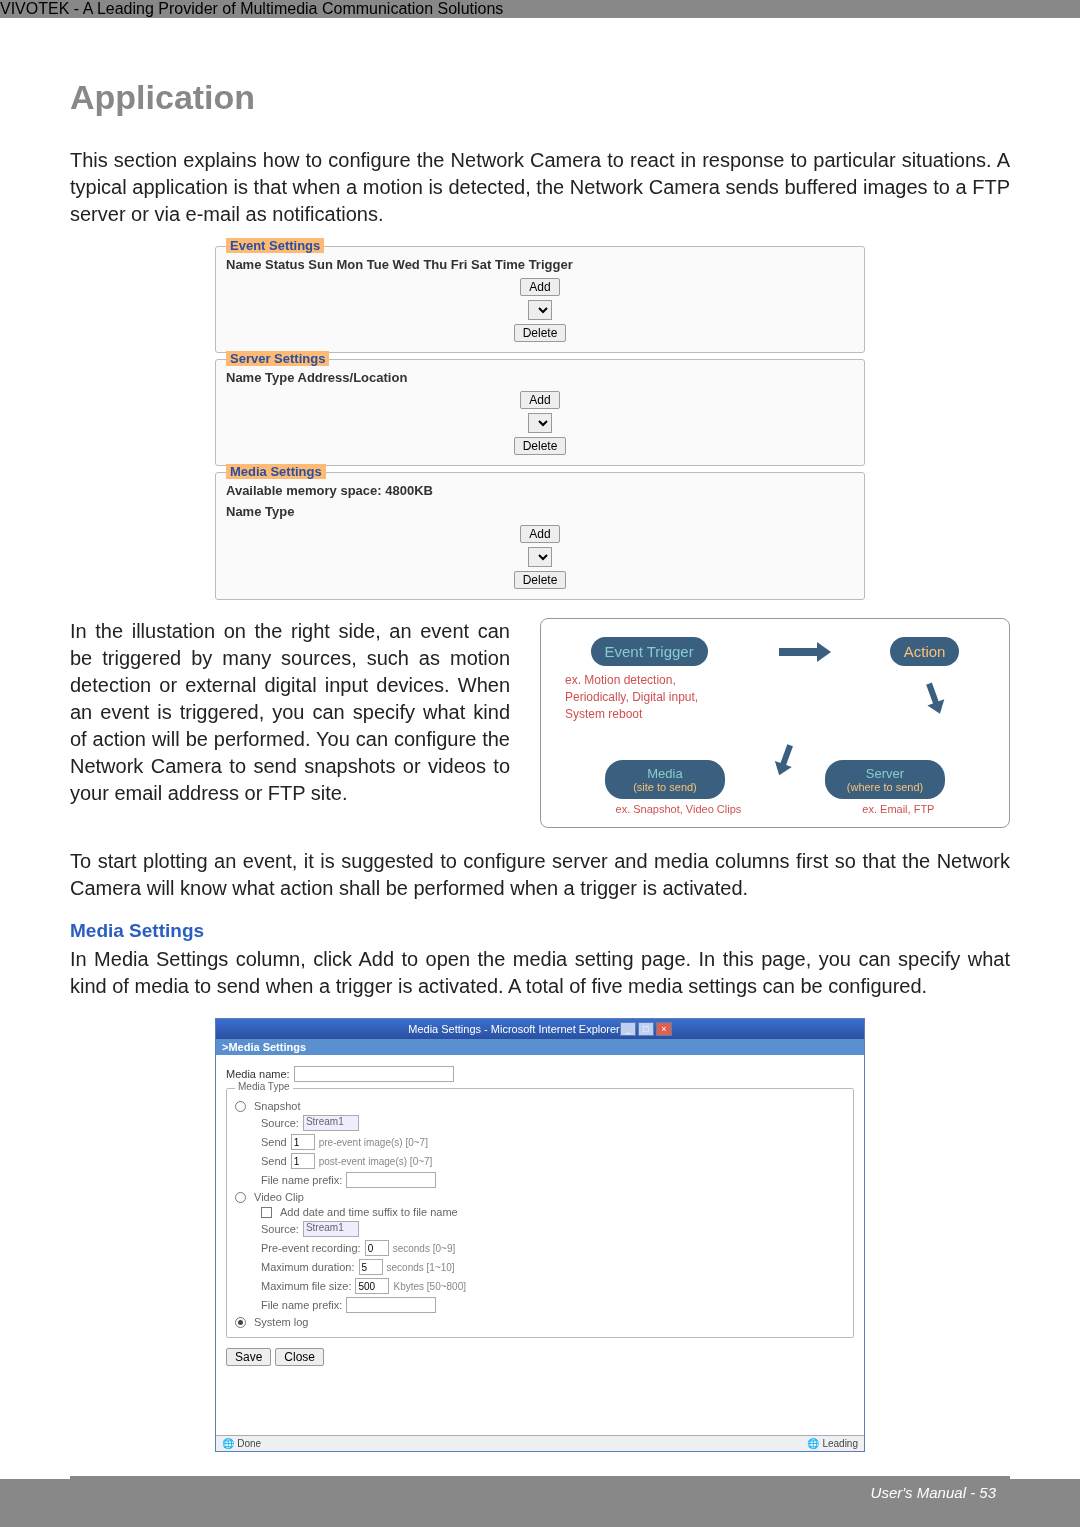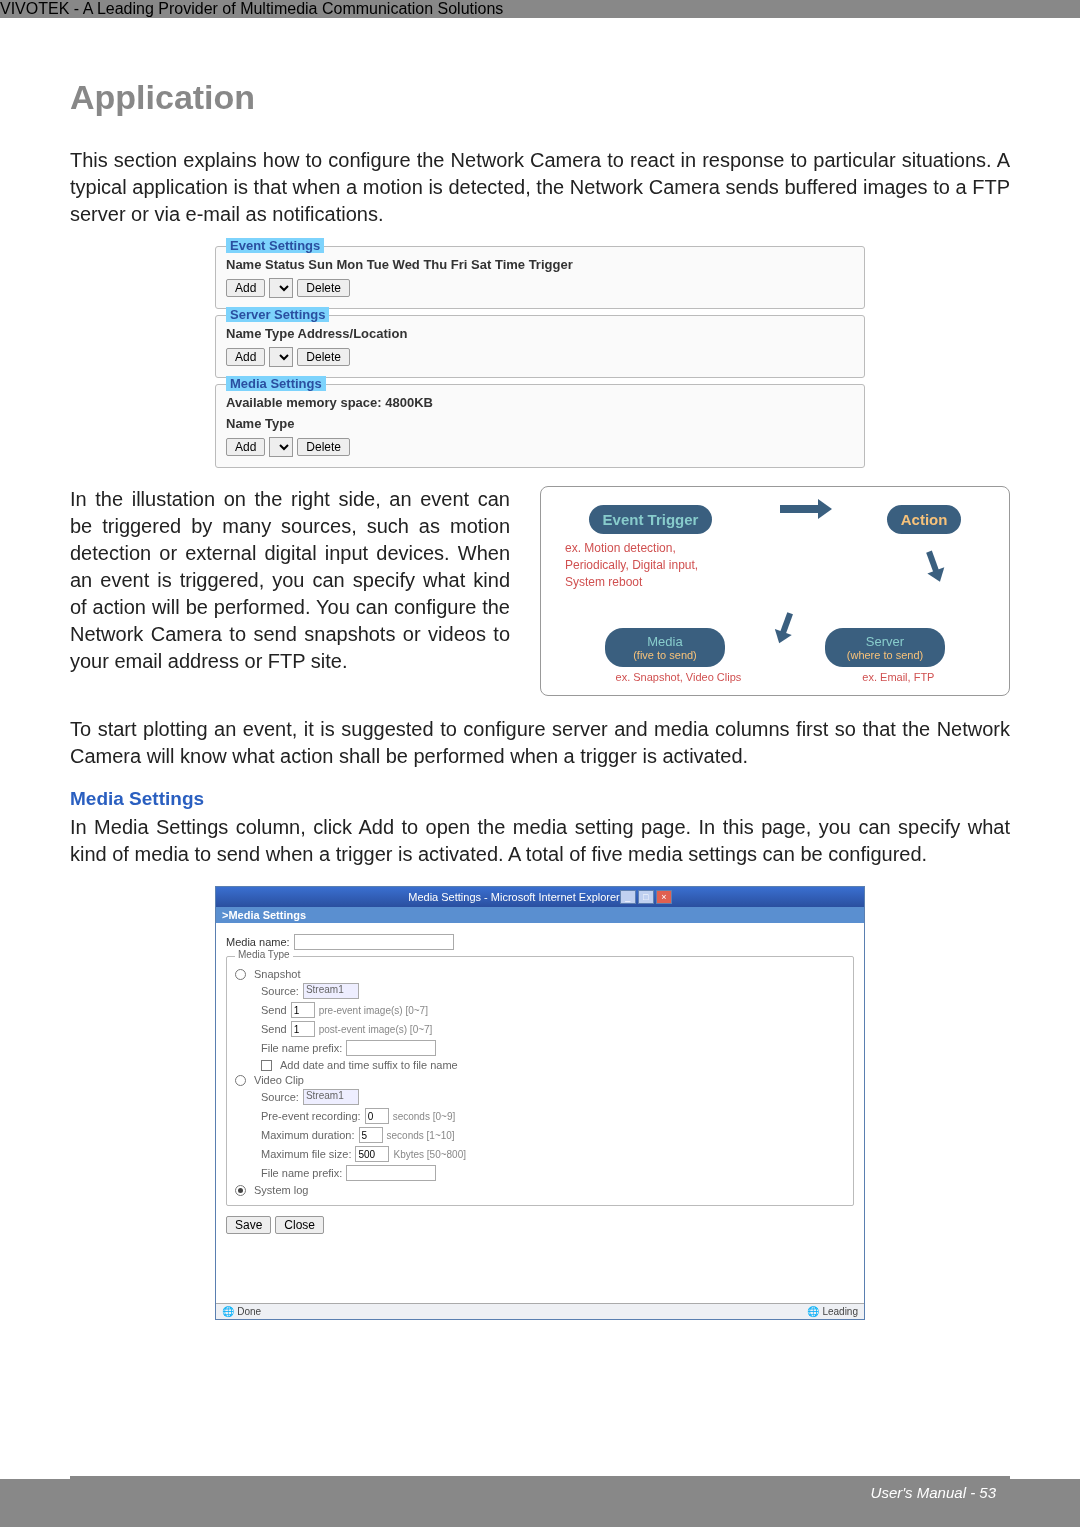--- a/index.html
+++ b/index.html
@@ -40,34 +40,35 @@
     position: relative;
     background: #fafafa;
     font-size: 13px;
   }
   .fs .legend {
     color: #2a4fa0;
     font-weight: bold;
     position: absolute;
     top: -9px;
     left: 10px;
-    background: #7dd3fc;
+    background: #fdba74;
     padding: 0 4px;
     font-size: 13px;
   }
   .fs .head {
     font-weight: bold;
     color: #333;
     margin: 4px 0 6px 0;
     font-size: 13px;
   }
   .fs .row {
     display: flex;
     gap: 4px;
     align-items: center;
+    flex-direction: column;
   }
   .btn {
     font-size: 12px;
     padding: 1px 8px;
     background: #eee;
     border: 1px solid #999;
     border-radius: 2px;
     cursor: pointer;
   }
   .dd {
@@ -101,21 +102,21 @@
   .pill {
     border-radius: 18px;
     padding: 6px 14px;
     color: #8cc;
     background: #3a5f7f;
     font-size: 15px;
     display: inline-block;
     text-align: center;
   }
   .pill.orange { color: #f7c27a; }
-  .dg-top { display:flex; justify-content:space-around; align-items:flex-start;font-weight:bold; }
+  .dg-top { display:flex; justify-content:space-around; align-items:center; }
   .dg-mid {
     color: #d05050;
     font-size: 12px;
     margin: 6px 0 6px 10px;
     line-height: 1.4;
   }
   .dg-bot { display:flex; justify-content:space-around; margin-top:10px; }
   .pill.sub { min-width:120px; font-size:13px; }
   .pill .subline { display:block; font-size:11px; color:#f7c27a; }
   .dg-capt { display:flex; justify-content:space-around; color:#d05050; font-size:11px; margin-top:4px;}
@@ -254,21 +255,21 @@
         <div class="dg-mid" style="white-space:pre-line;">ex. Motion detection,
   Periodically, Digital input,
   System reboot</div>
         <div class="arrow-row">
           <span class="arrow-down" style="transform:rotate(20deg) translateX(60px);"></span>
           <span class="arrow-down" style="transform:rotate(-20deg) translateX(120px);"></span>
         </div>
         <div class="dg-bot">
           <span class="pill sub">
             <span>Media</span>
-            <span class="subline">(five to send)</span>
+            <span class="subline">(site to send)</span>
           </span>
           <span class="pill sub">
             <span>Server</span>
             <span class="subline">(where to send)</span>
           </span>
         </div>
         <div class="dg-capt">
           <span>ex. Snapshot, Video Clips</span>
           <span>ex. Email, FTP</span>
         </div>
@@ -316,29 +317,29 @@
         </div>
         <div class="frow indent">
           <span>Send</span>
           <input class="tinput" style="width: 24px;" value="1">
           <span class="range">post-event image(s) [0~7]</span>
         </div>
         <div class="frow indent">
           <span>File name prefix:</span>
           <input class="tinput" style="width: 90px;" value="">
         </div>
-        <div class="frow indent">
-          <span class="chk"></span>
-          <span>Add date and time suffix to file name</span>
-        </div>
-
         <div class="frow">
           <span class="radio"></span>
           <span>Video Clip</span>
         </div>
+
+        <div class="frow indent">
+          <span class="chk"></span>
+          <span>Add date and time suffix to file name</span>
+        </div>
         <div class="frow indent">
           <span>Source:</span>
           <span class="tsel">Stream1</span>
         </div>
         <div class="frow indent">
           <span>Pre-event recording:</span>
           <input class="tinput" style="width: 24px;" value="0">
           <span class="range">seconds [0~9]</span>
         </div>
         <div class="frow indent">

